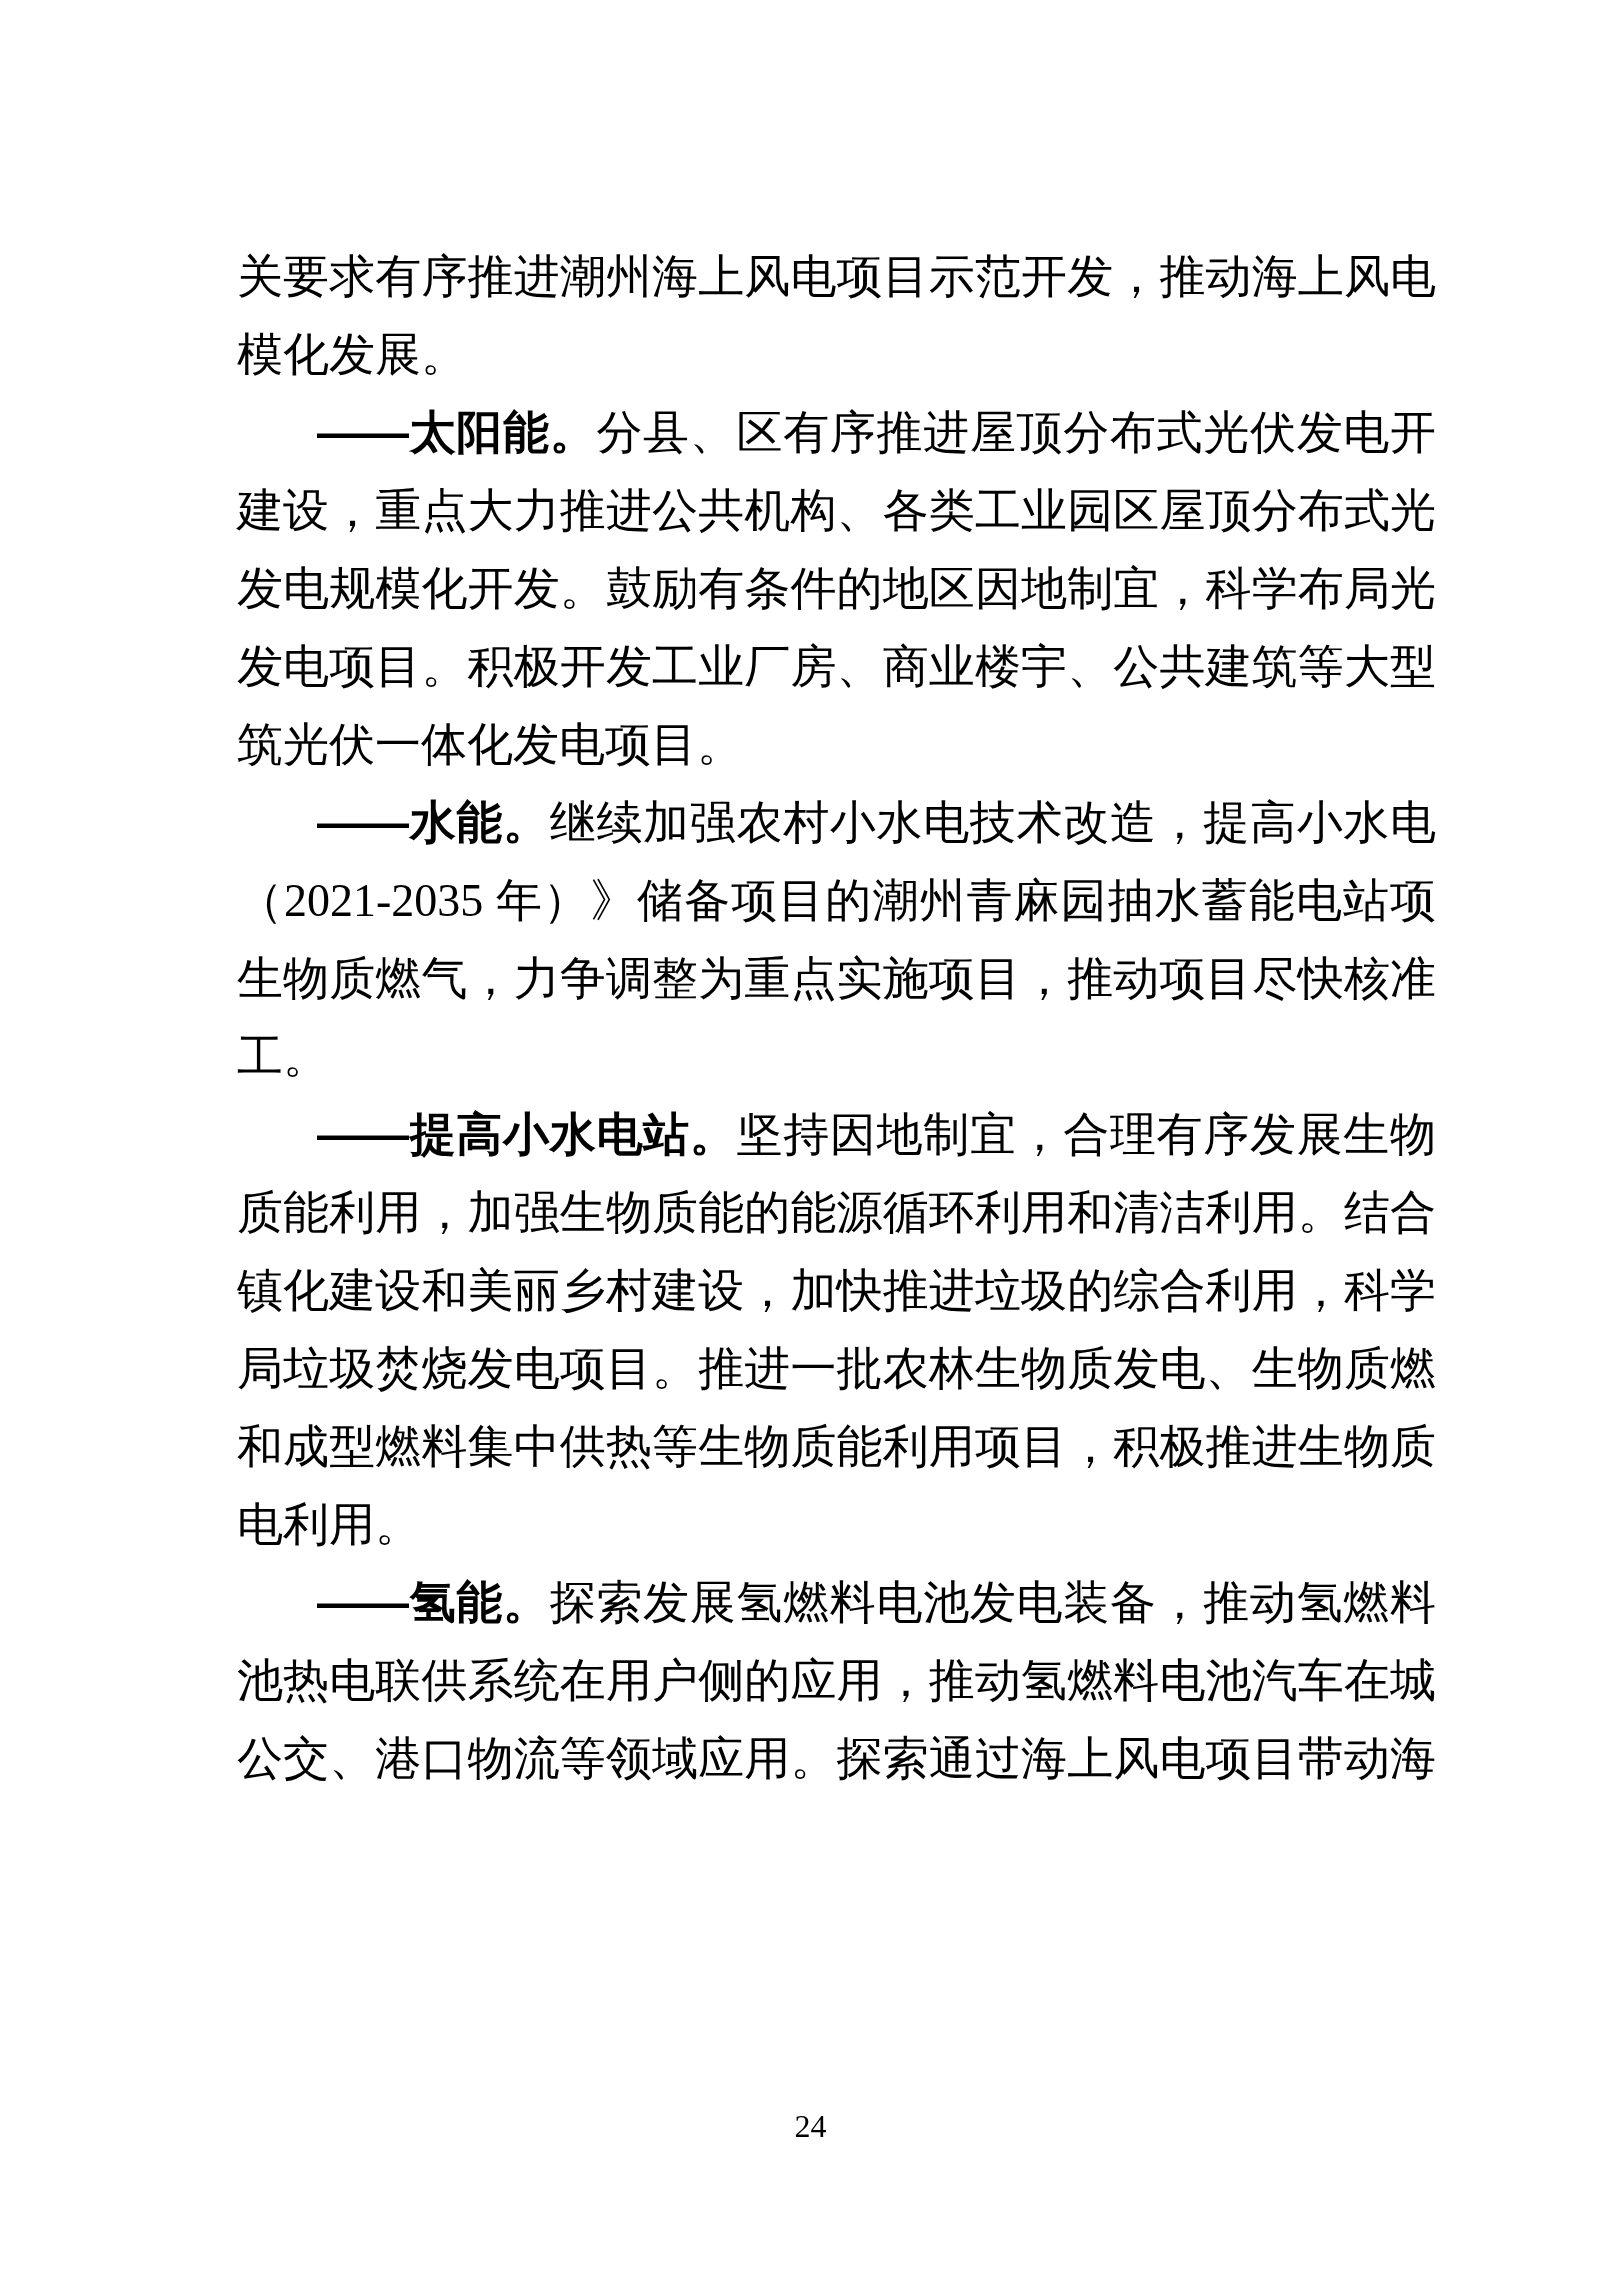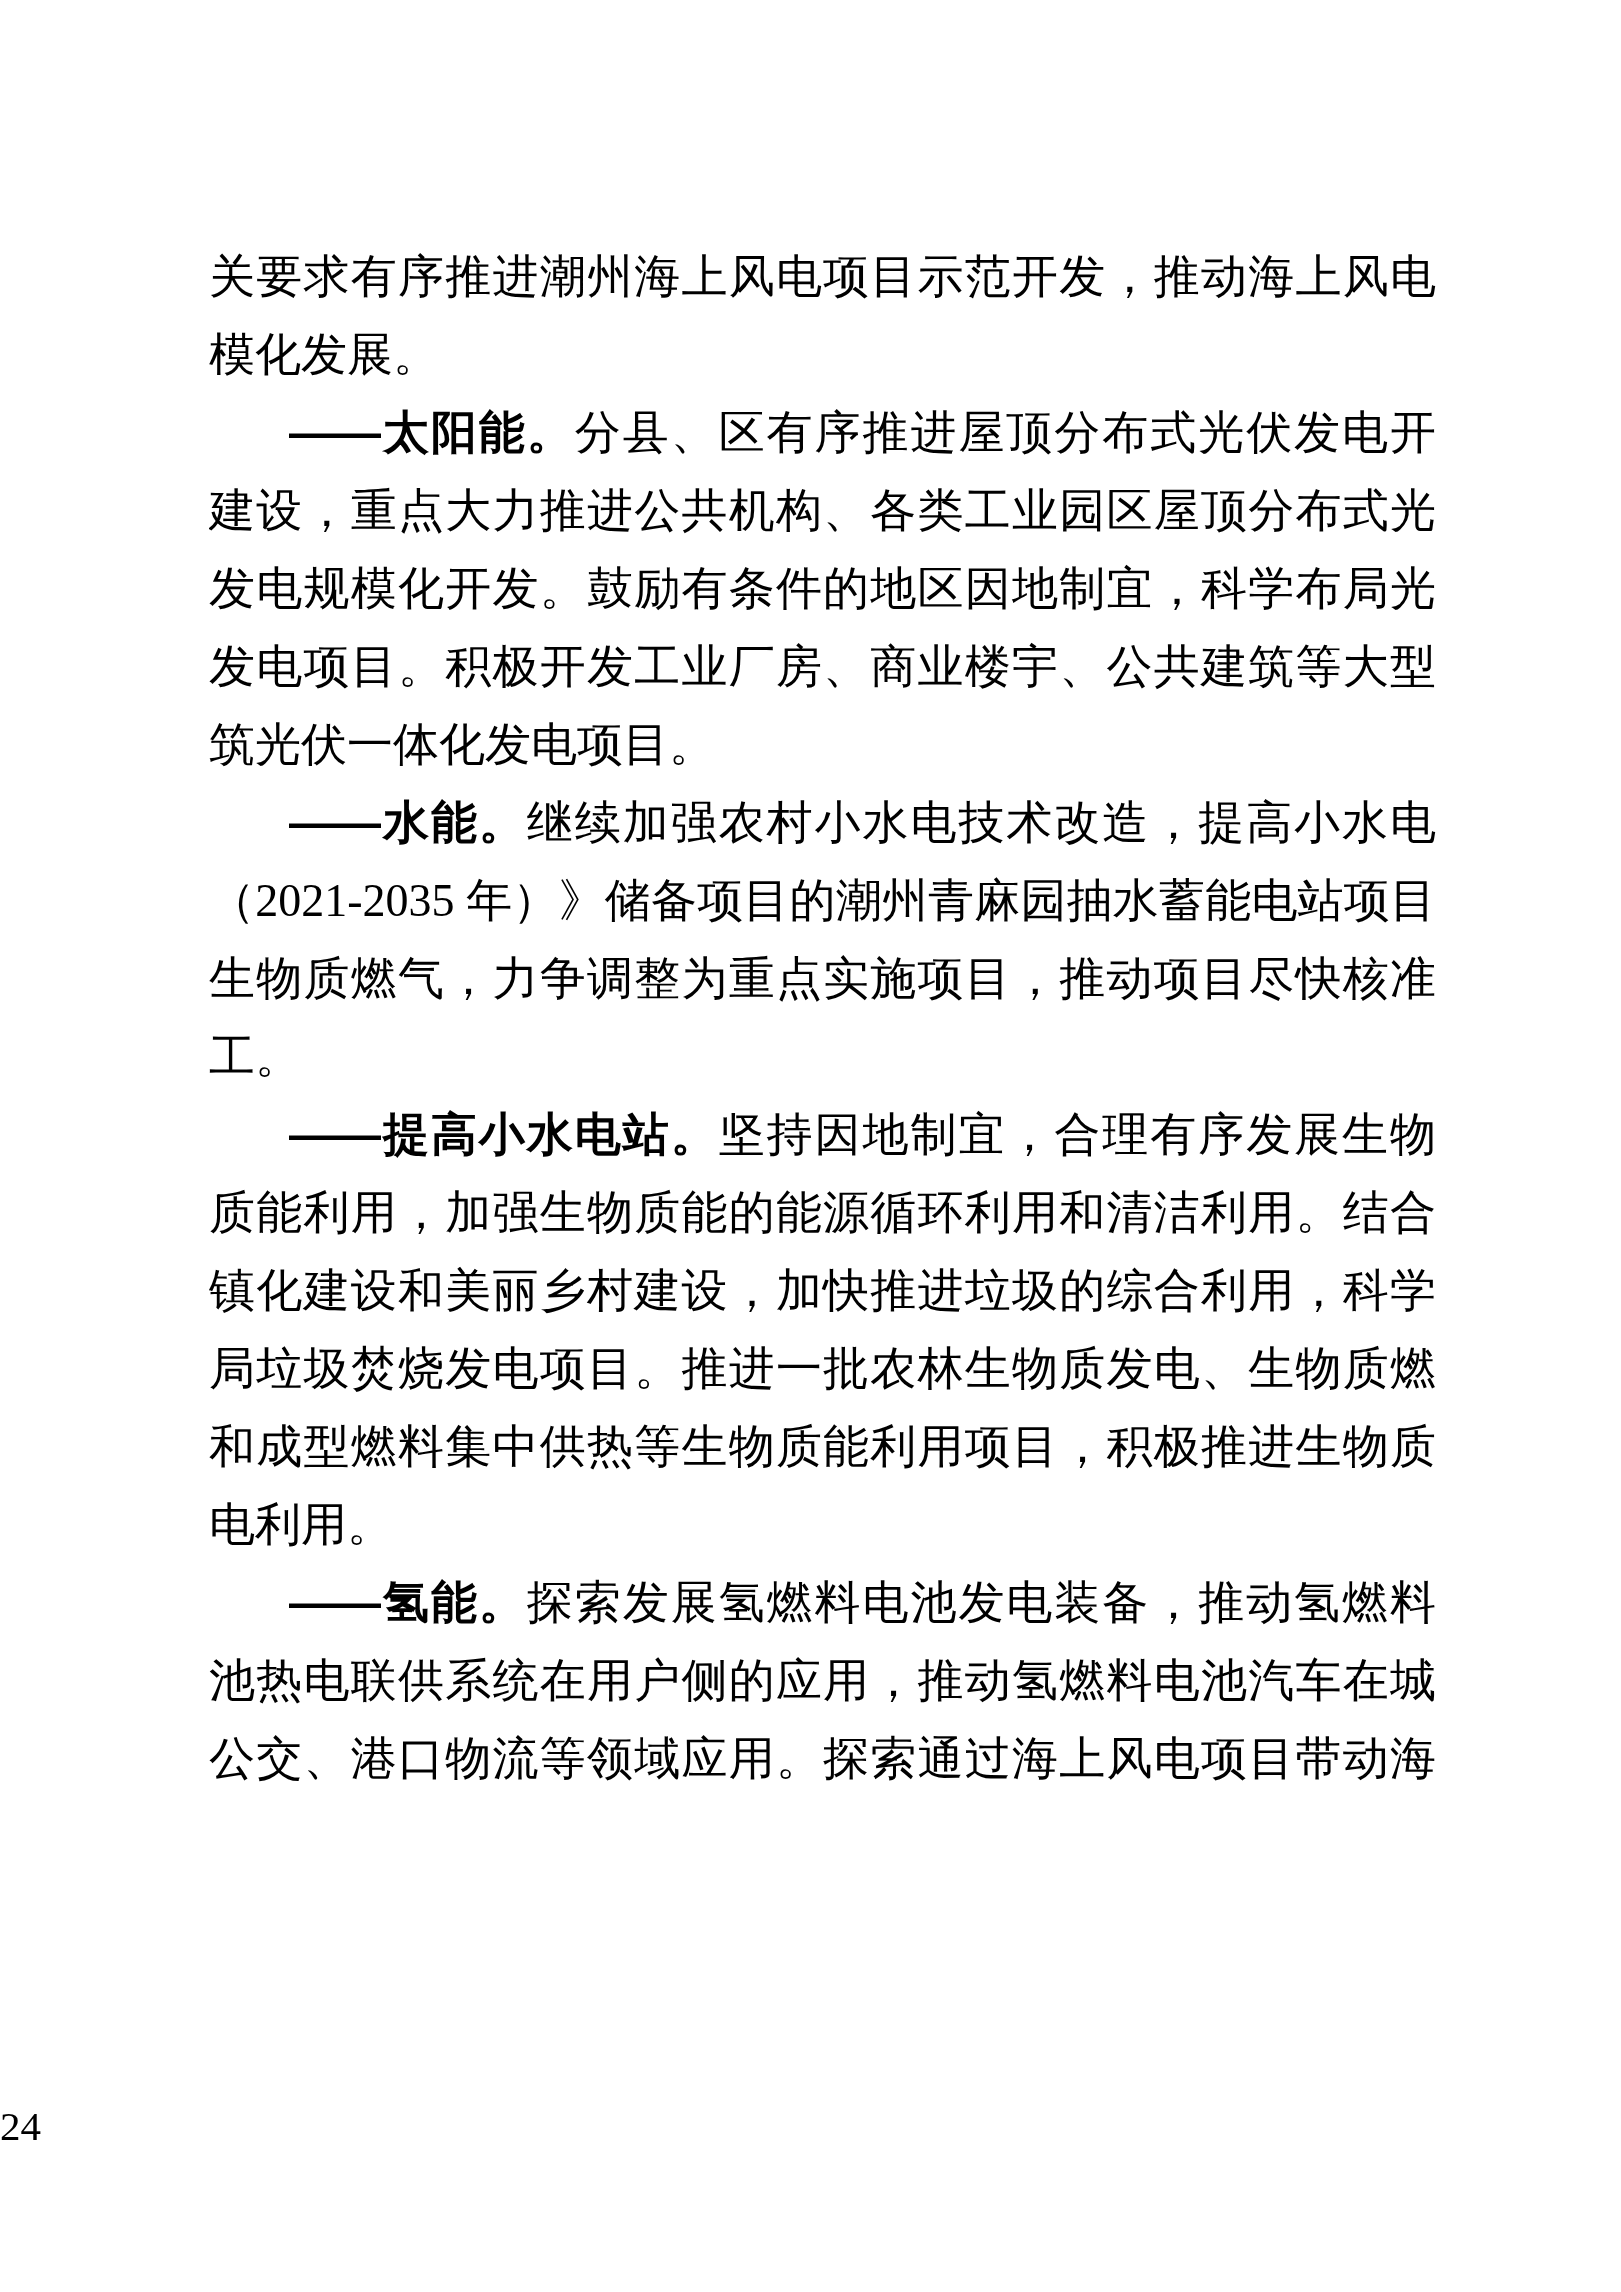--- a/index.html
+++ b/index.html
@@ -34,27 +34,29 @@
   }
   .line.fill {
     text-align-last: justify;
   }
   .line.indent {
     text-indent: 80px;
   }
   .lead {
     font-weight: 700;
     font-family: "Liberation Sans", "DejaVu Sans", sans-serif;
+    margin-left: 28px;
   }
   .page-number {
     position: absolute;
     left: 0;
     top: 2103px;
     width: 100%;
-    font-size: 41px;
+    text-align: center;
+    font-size: 32px;
     line-height: 47px;
     font-family: "Liberation Serif", "DejaVu Serif", serif;
   }
 </style>
 </head>
 <body>
 
 <div class="page">
 
   <div class="text-body">

